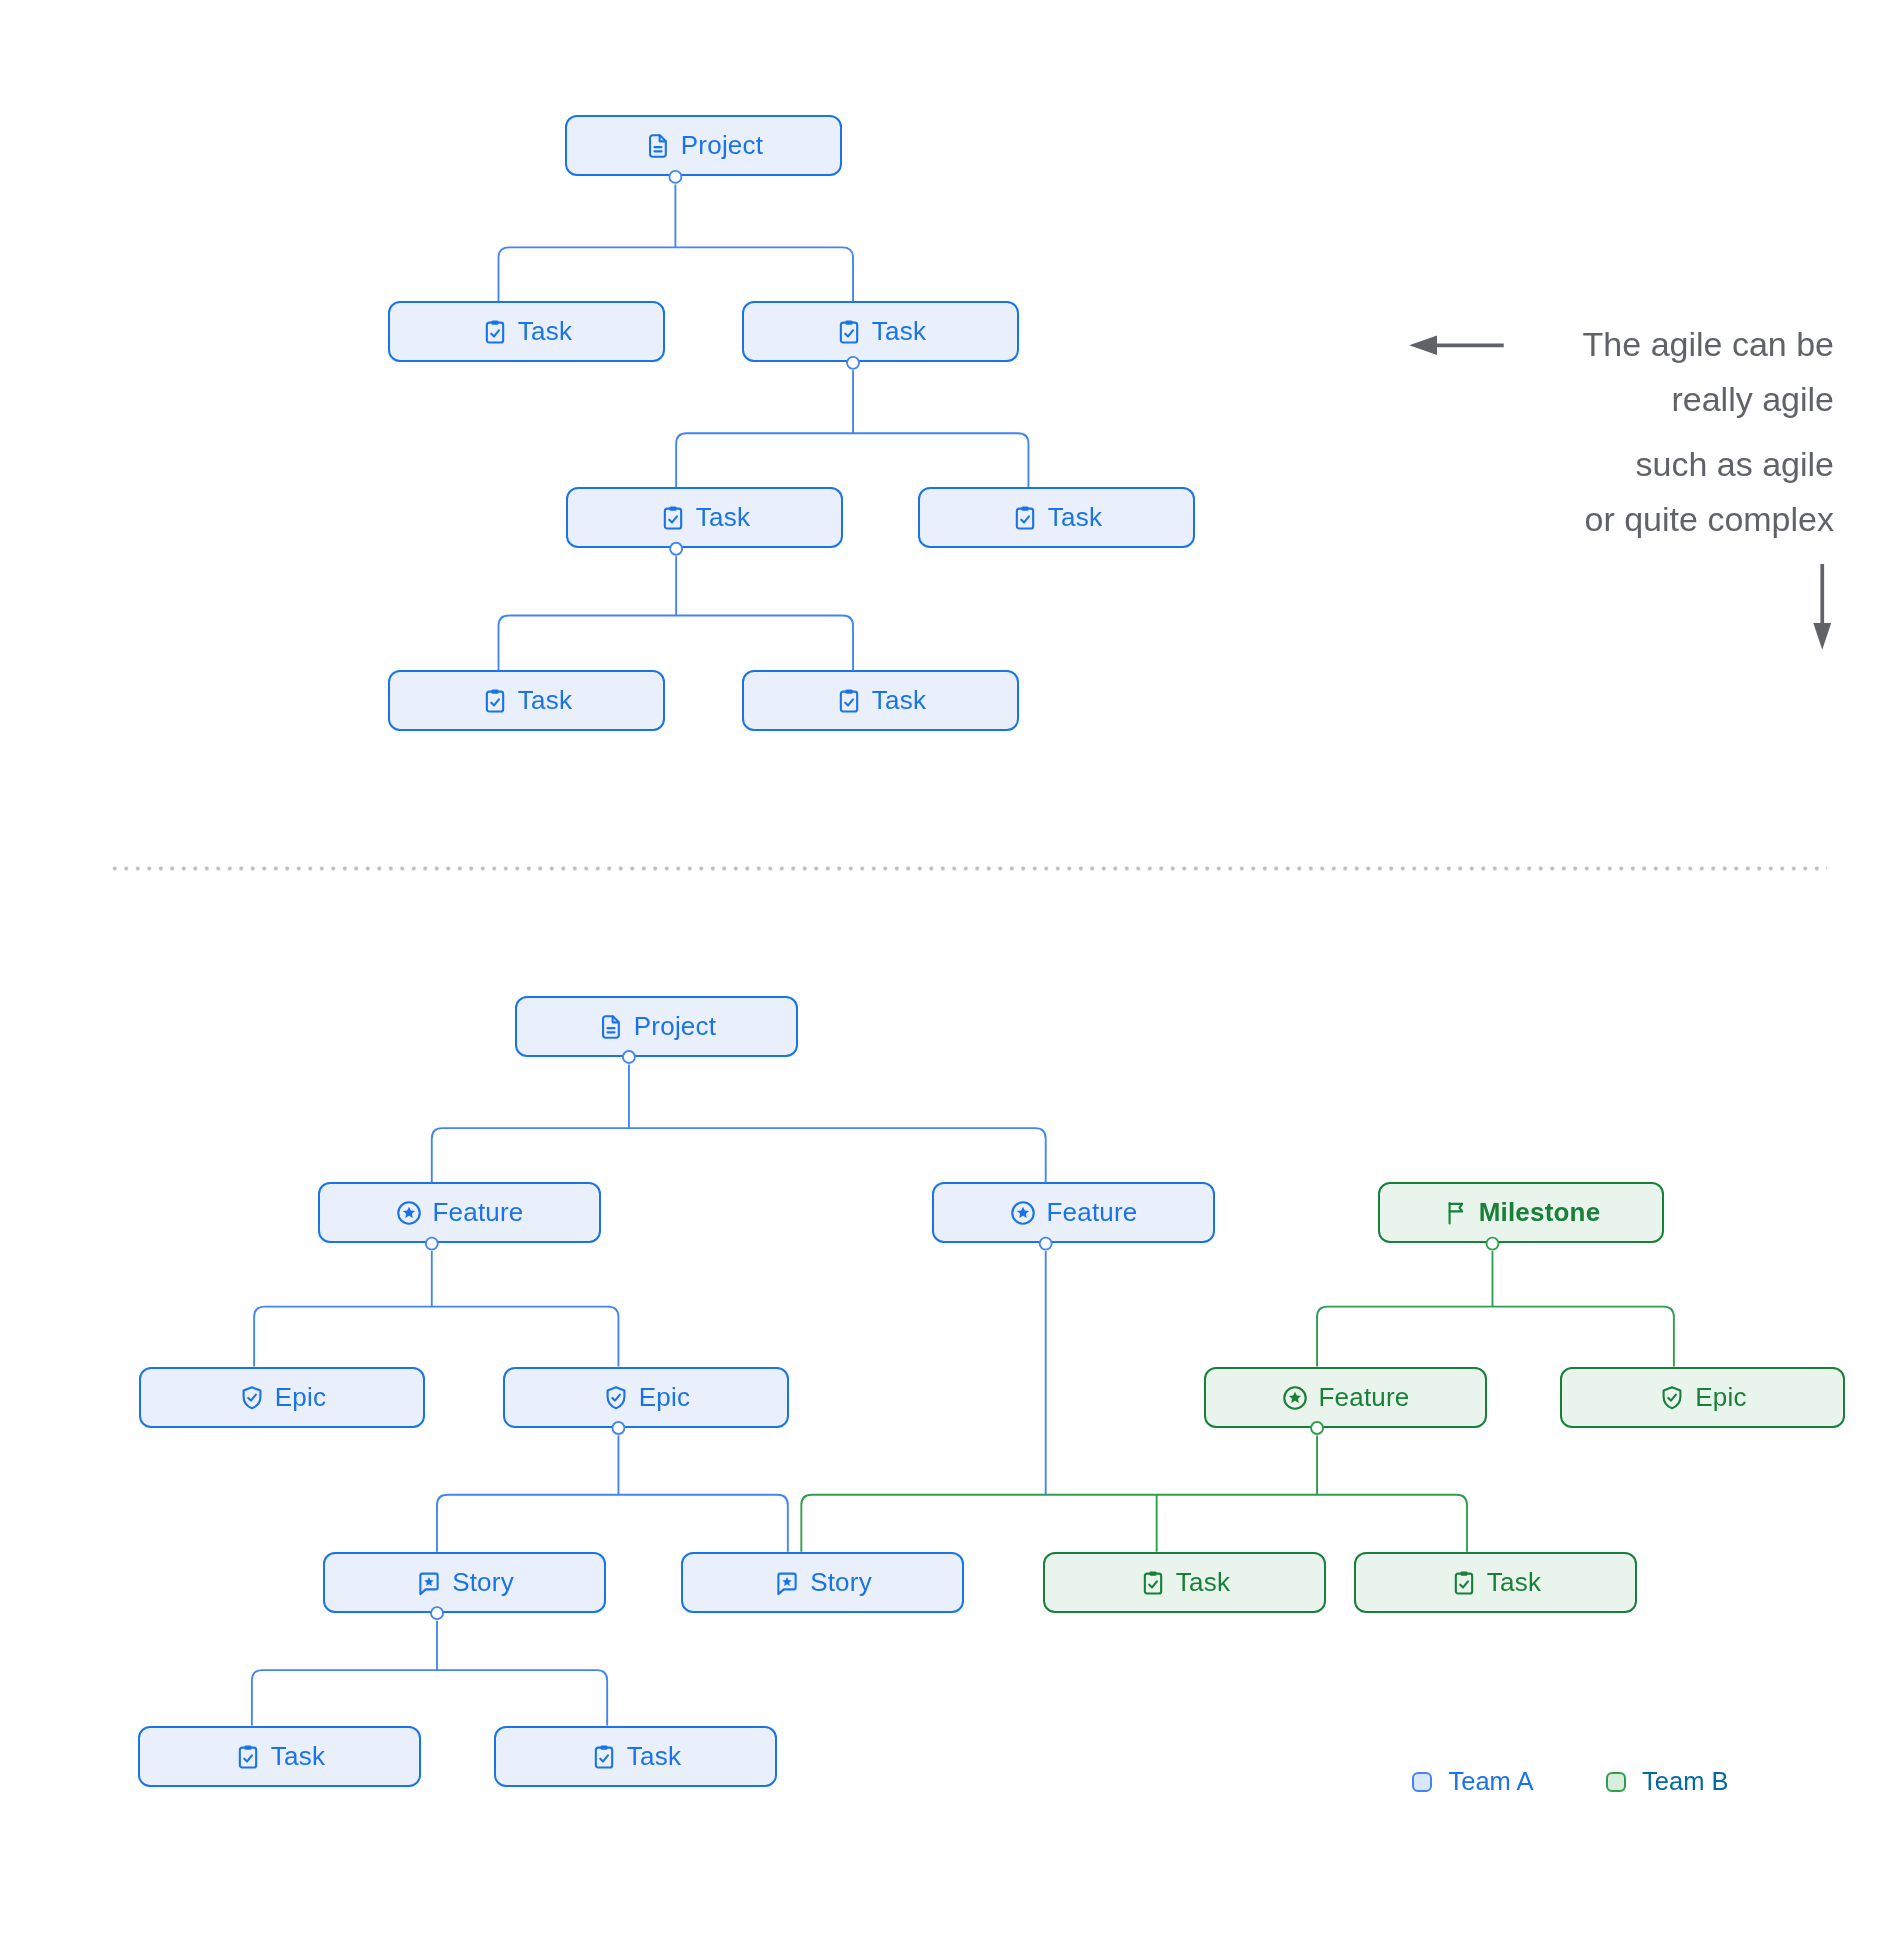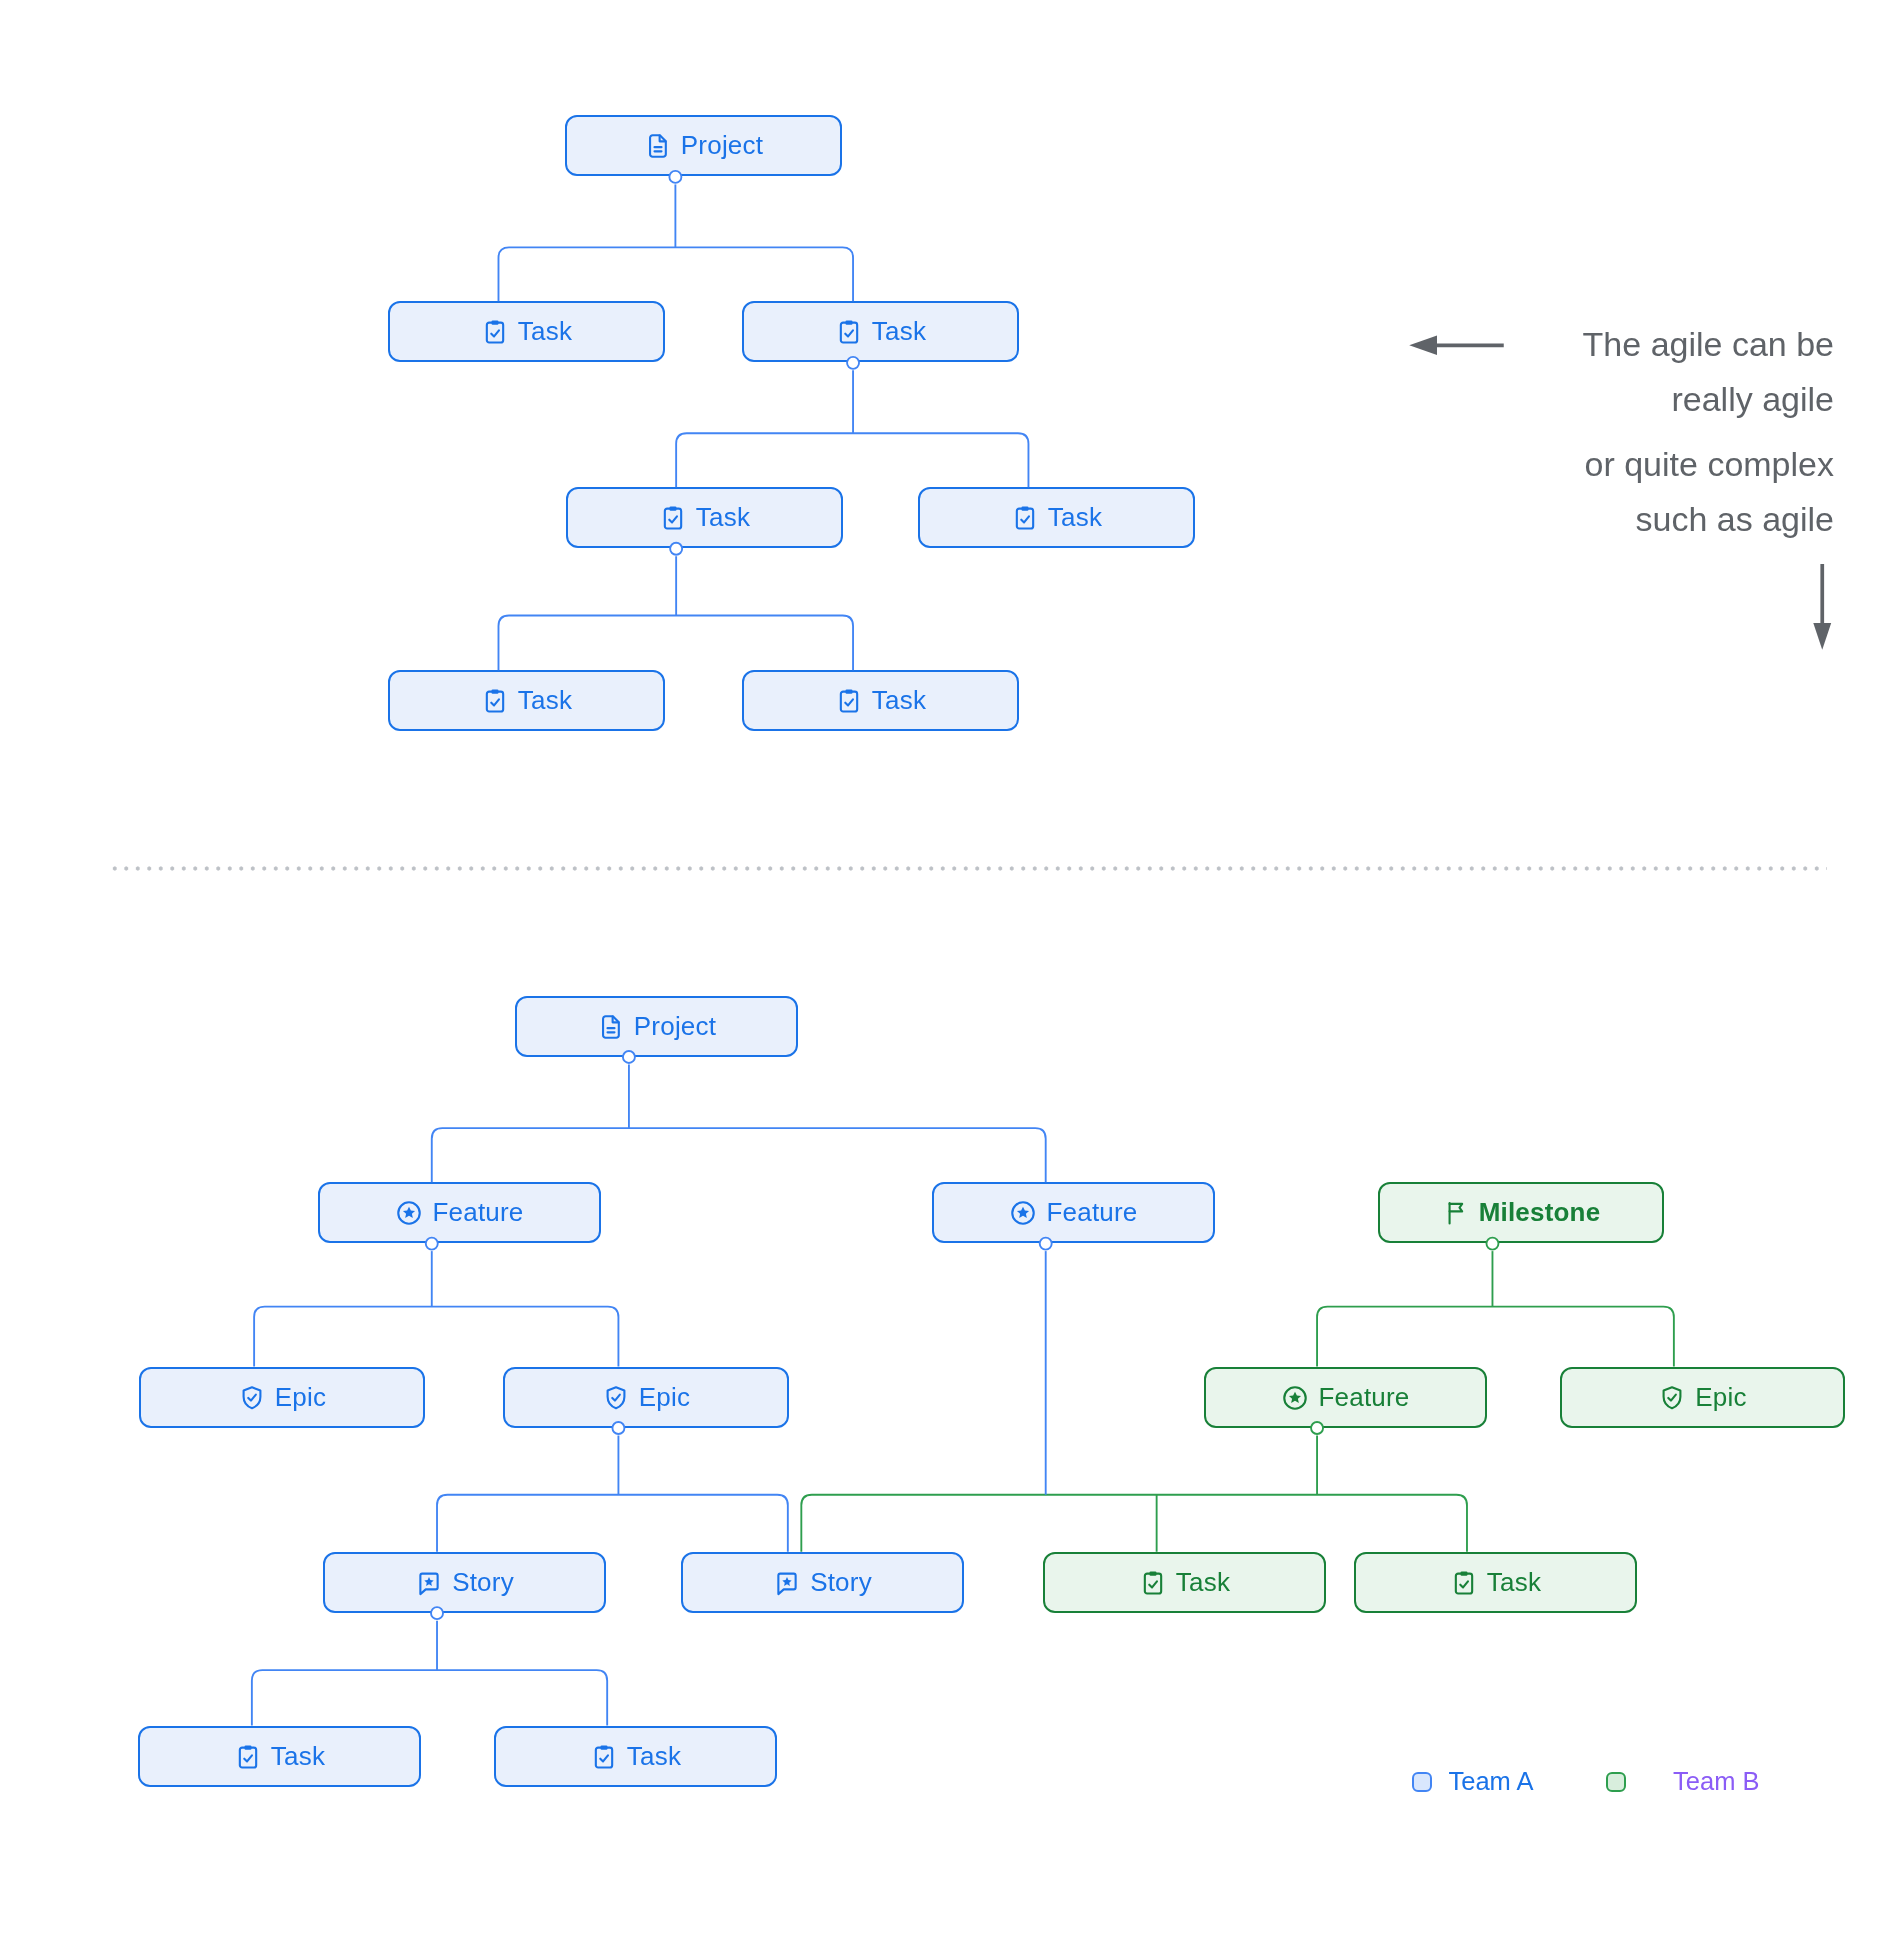--- a/index.html
+++ b/index.html
@@ -35,21 +35,21 @@
     background-size:11.5px 4.5px;background-repeat:repeat-x;
   }
 
   .legend{position:absolute;left:1412px;top:1767px;display:flex;gap:72px;align-items:center;}
   .legend .legend-item{display:flex;align-items:center;gap:16.5px;}
   .legend .swatch{width:20px;height:20px;border-radius:6px;border:2.2px solid;box-sizing:border-box;}
   .legend .swatch.teamA{background:#D9E7FD;border-color:#4285F4;}
   .legend .swatch.teamB{background:#D8EEDD;border-color:#2E9E4E;}
   .legend .legend-label{font-size:25.5px;font-weight:500;}
   .legend .legend-label.teamA{color:#1A73E8;}
-  .legend .legend-label.teamB{color:#8b5cf6;margin-left:31px;}
+  .legend .legend-label.teamB{color:#0369a1;}
 </style>
 </head>
 <body>
 
 <div id="canvas">
 
   <div id="nodes">
       <div class="node teamA" style="left: 537px; top: 115px; width: 277px; height: 61px;">
         <span class="nicon">
           <svg viewBox="0 0 24 24" fill="none" stroke="currentColor" stroke-width="1.8" stroke-linecap="round" stroke-linejoin="round">
@@ -286,22 +286,22 @@
       <circle cx="1757" cy="1905" r="8" fill="#ffffff" stroke="#2E9E4E" stroke-width="2.5"></circle>
       <circle cx="583" cy="2152" r="8" fill="#ffffff" stroke="#4285F4" stroke-width="2.5"></circle>
     </svg>
 
   <div class="annotation">
     <div class="ann-block1">
       <div>The agile can be</div>
       <div>really agile</div>
     </div>
     <div class="ann-block2">
+      <div>such as agile</div>
       <div>or quite complex</div>
-      <div>such as agile</div>
     </div>
   </div>
 
   <svg id="arrow-left" class="arrow" width="99" height="28.5" viewBox="0 0 132 38">
     <line x1="36" y1="19" x2="129" y2="19" stroke="#5F6368" stroke-width="5"></line>
     <polygon points="3,19 40,6 40,32" fill="#5F6368"></polygon>
   </svg>
 
   <svg id="arrow-down" class="arrow" width="28.5" height="88" viewBox="0 0 38 118">
     <line x1="19" y1="0" x2="19" y2="82" stroke="#5F6368" stroke-width="5"></line>

